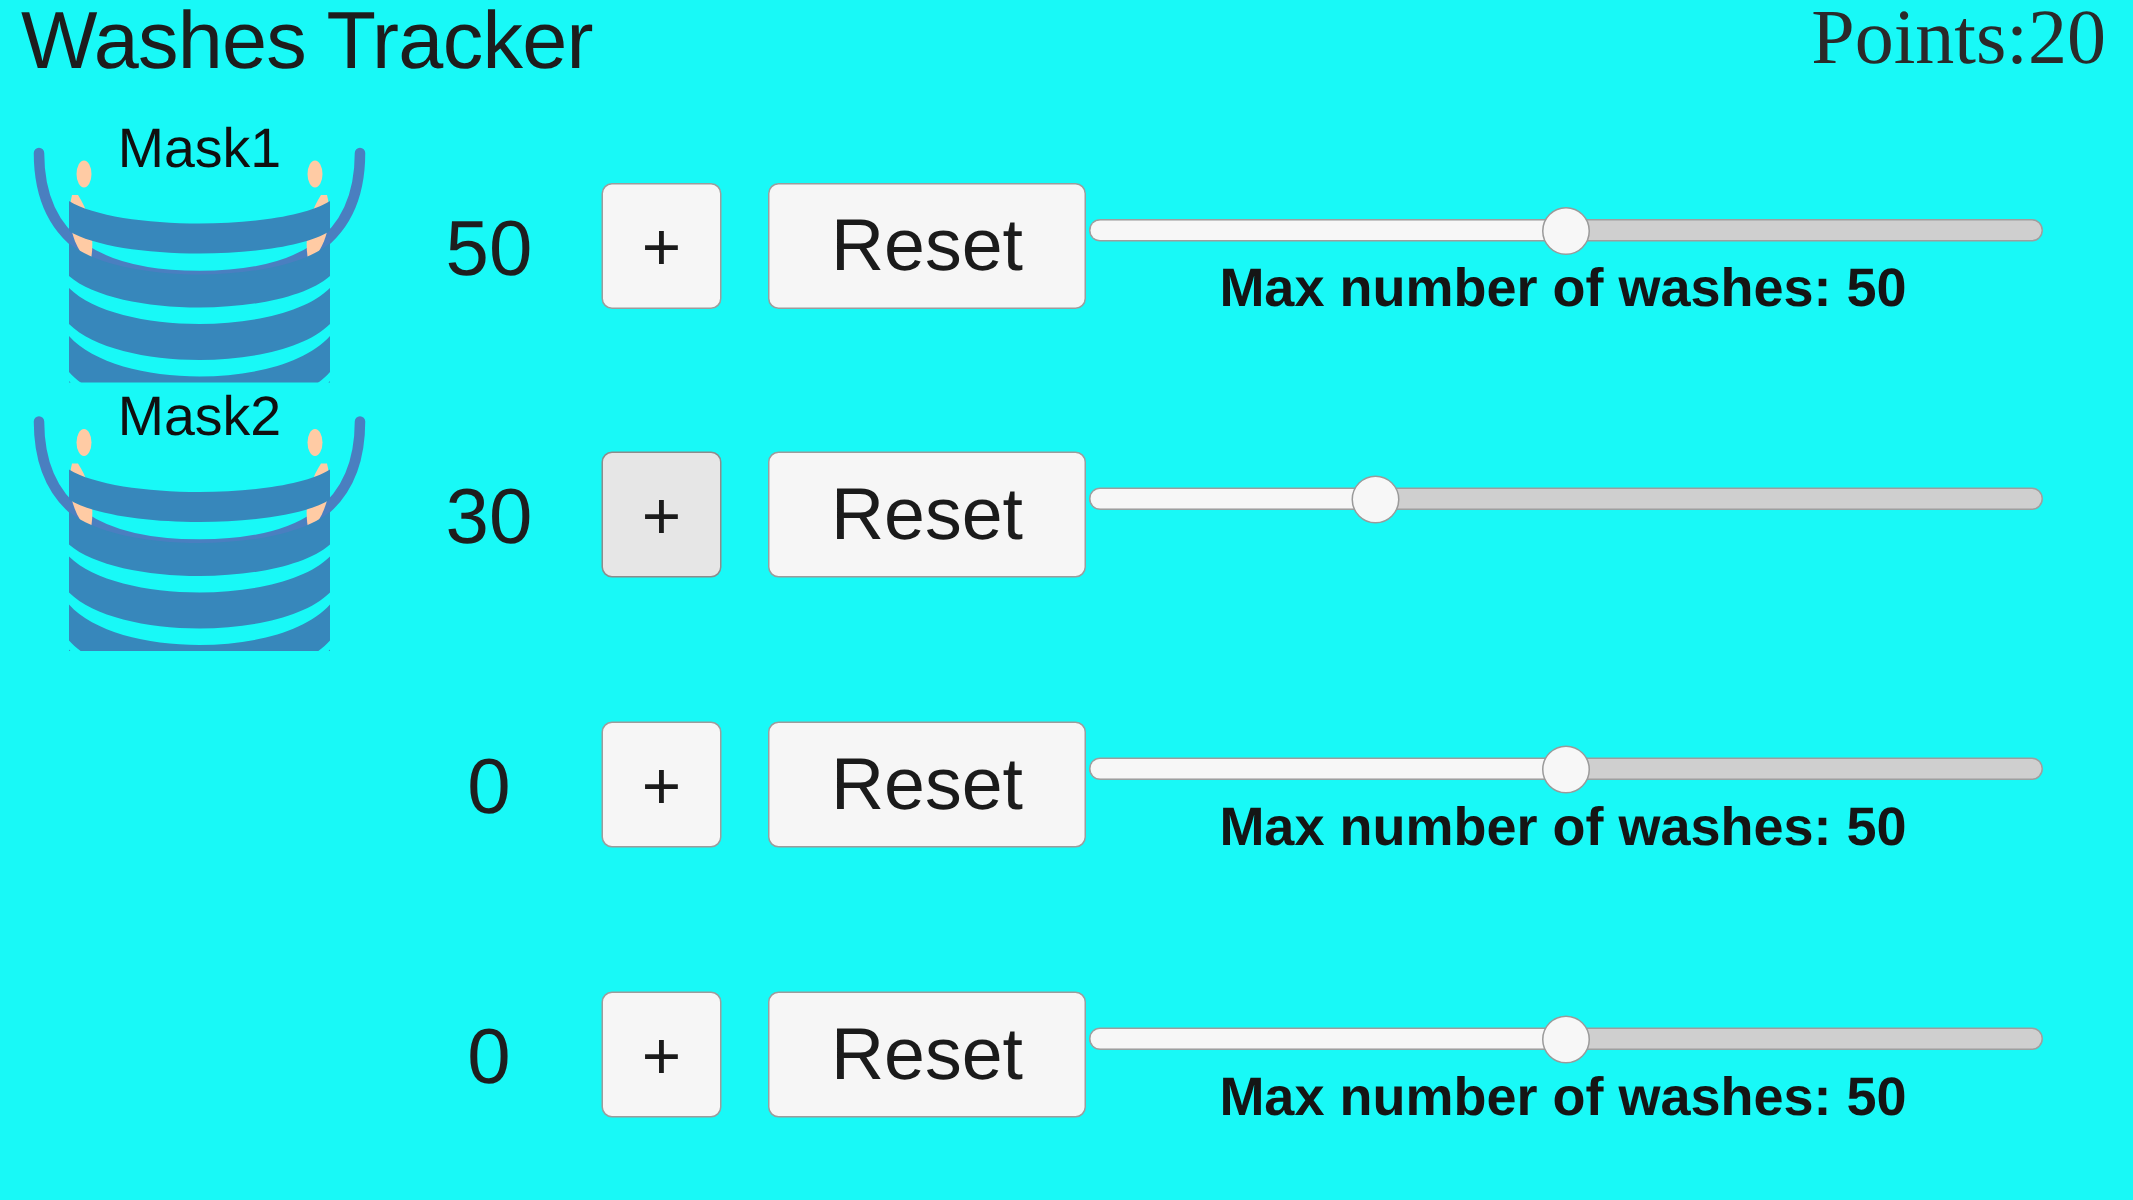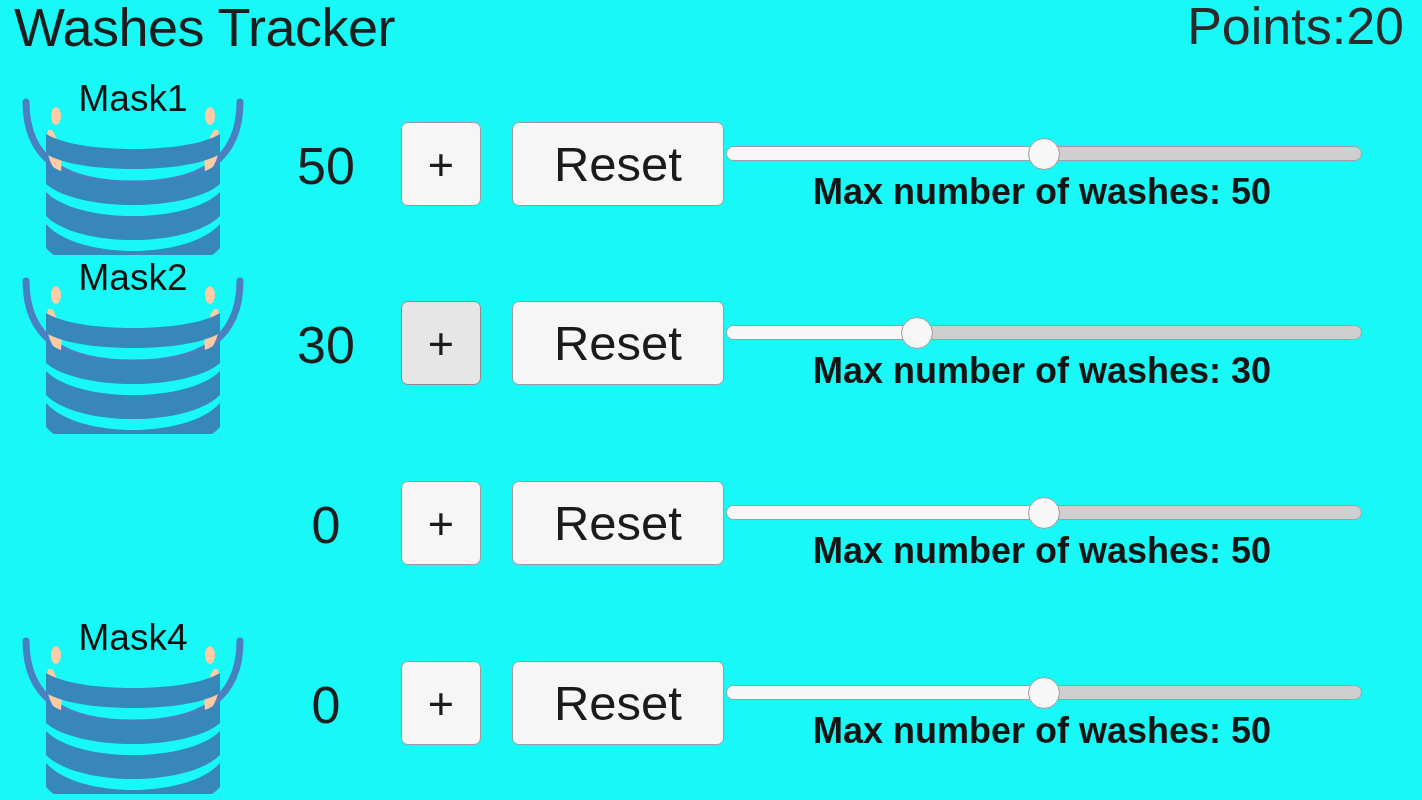--- a/index.html
+++ b/index.html
@@ -36,20 +36,21 @@
     letter-spacing: -0.5px;
     color: #1d1d1d;
     white-space: nowrap;
   }
   .points {
     font-size: 52px;
     line-height: 1;
     font-weight: 400;
     color: #2a2a2a;
     white-space: nowrap;
+    font-family: Liberation Serif, serif;
   }
 
   
   .rows {
     position: absolute;
     top: 76px;
     left: 0;
     width: 1422px;
     height: 724px;
   }
@@ -266,57 +267,39 @@
     <div class="count">30</div>
     <button class="btn btn-plus is-active">+</button>
     <button class="btn btn-reset">Reset</button>
     <div class="slider-group">
       <div class="slider">
         <div class="slider-track">
           <div class="slider-fill" style="width: 30%;"></div>
         </div>
         <div class="slider-thumb" style="left: 30%;"></div>
       </div>
-      <div class="slider-caption">Max number of washes: 30</div>
     </div>
   </div>
 
   <div class="row row-2">
     <div class="count">0</div>
     <button class="btn btn-plus">+</button>
     <button class="btn btn-reset">Reset</button>
     <div class="slider-group">
       <div class="slider">
         <div class="slider-track">
           <div class="slider-fill" style="width: 50%;"></div>
         </div>
         <div class="slider-thumb" style="left: 50%;"></div>
       </div>
       <div class="slider-caption">Max number of washes: 50</div>
     </div>
   </div>
 
   <div class="row row-3">
-    <div class="mask-cell">
-      <svg class="mask-art" viewBox="0 0 250 208">
-        <path d="M18 26 C18 86 60 108 125 108 C190 108 232 86 232 26" fill="none" stroke="#4a7fc0" stroke-width="7" stroke-linecap="round"></path>
-        <path d="M40 54 C36 70 40 88 52 100 C56 84 52 66 44 54 Z" fill="#ffcba4"></path>
-        <path d="M210 54 C214 70 210 88 198 100 C194 84 198 66 206 54 Z" fill="#ffcba4"></path>
-        <ellipse cx="48" cy="40" rx="5" ry="9" fill="#ffcba4"></ellipse>
-        <ellipse cx="202" cy="40" rx="5" ry="9" fill="#ffcba4"></ellipse>
-        <g fill="#3787bb">
-          <path d="M38 58 C70 78 180 78 212 58 L212 78 C180 98 70 98 38 78 Z"></path>
-          <path d="M38 86 C70 114 180 114 212 86 L212 108 C180 136 70 136 38 108 Z"></path>
-          <path d="M38 116 C70 148 180 148 212 116 L212 140 C180 172 70 172 38 140 Z"></path>
-          <path d="M38 148 C70 184 180 184 212 148 L212 172 C180 208 70 208 38 172 Z"></path>
-          <path d="M38 178 C70 214 180 214 212 178 L212 200 C180 236 70 236 38 200 Z"></path>
-        </g>
-      </svg>
-      <div class="mask-label">Mask4</div>
-    </div>
     <div class="count">0</div>
     <button class="btn btn-plus">+</button>
     <button class="btn btn-reset">Reset</button>
     <div class="slider-group">
       <div class="slider">
         <div class="slider-track">
           <div class="slider-fill" style="width: 50%;"></div>
         </div>
         <div class="slider-thumb" style="left: 50%;"></div>
       </div>

